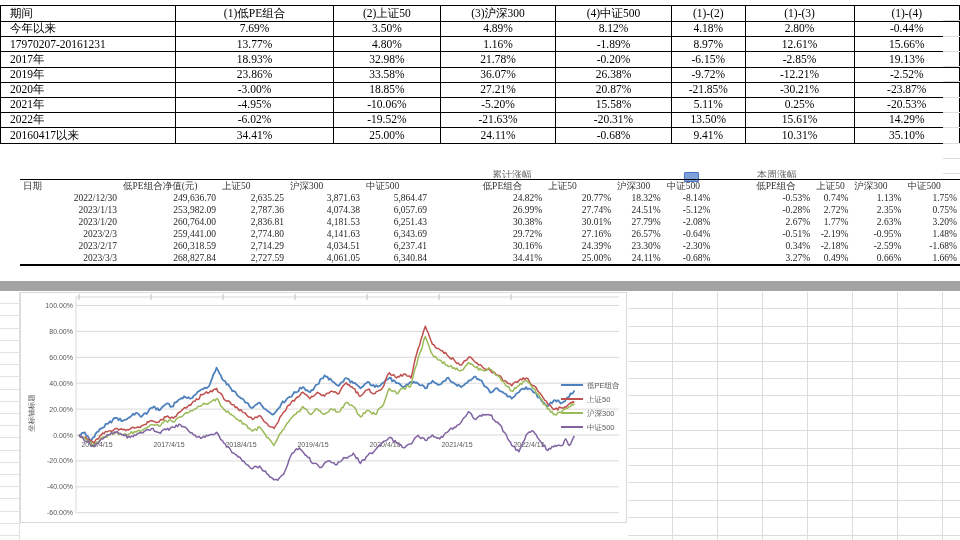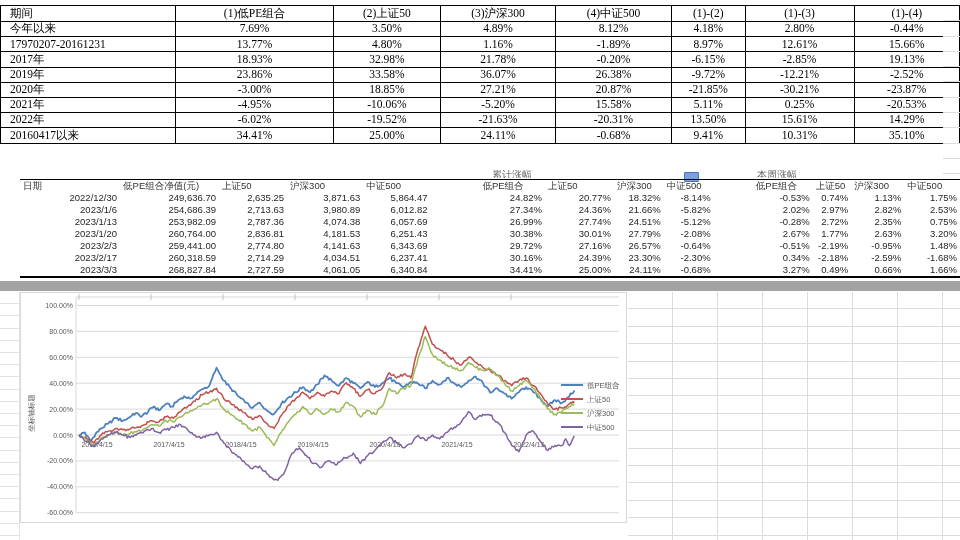--- a/index.html
+++ b/index.html
@@ -9,21 +9,21 @@
   
   table.top-table{position:absolute;left:0;top:5px;border-collapse:collapse;table-layout:fixed;
       font-family:"Liberation Serif",serif;font-size:11.5px;color:#000;}
   .top-table th,.top-table td{border:1px solid #000;padding:0 4px;height:14.2px;line-height:1;
       font-weight:normal;text-align:center;white-space:nowrap;overflow:hidden;}
   .top-table th{height:15px;}
   .top-table th:first-child,.top-table td:first-child{text-align:left;padding-left:9px;}
 
   
   table.mid-table{position:absolute;left:20px;top:179px;border-collapse:collapse;table-layout:fixed;
-      font-family:Liberation Sans, sans-serif;font-size:9.5px;color:#262626;
+      font-family:Liberation Serif, serif;font-size:9.5px;color:#262626;
       border-top:1px solid #000;border-bottom:2px solid #000;}
   .mid-table th,.mid-table td{padding:0 3px;height:12px;line-height:12px;font-weight:normal;
       white-space:nowrap;overflow:hidden;}
   .mid-table th{text-align:left;color:#333;}
   .mid-table td{text-align:right;}
 
   .clip-label{position:absolute;top:170px;height:8px;overflow:hidden;
       font-family:"Liberation Serif",serif;font-size:10px;color:#666;line-height:10px;text-decoration:underline;}
   .mini-icon{position:absolute;left:684px;top:172px;width:13px;height:8px;
       background:#7da1d8;border:1px solid #4472c4;border-radius:1px;}
@@ -184,37 +184,20 @@
           <td></td>
           <td>24.82%</td>
           <td>20.77%</td>
           <td>18.32%</td>
           <td>-8.14%</td>
           <td></td>
           <td>-0.53%</td>
           <td>0.74%</td>
           <td>1.13%</td>
           <td>1.75%</td>
-        </tr>
-        <tr>
-          <td>2023/1/6</td>
-          <td>254,686.39</td>
-          <td>2,713.63</td>
-          <td>3,980.89</td>
-          <td>6,012.82</td>
-          <td></td>
-          <td>27.34%</td>
-          <td>24.36%</td>
-          <td>21.66%</td>
-          <td>-5.82%</td>
-          <td></td>
-          <td>2.02%</td>
-          <td>2.97%</td>
-          <td>2.82%</td>
-          <td>2.53%</td>
         </tr>
         <tr>
           <td>2023/1/13</td>
           <td>253,982.09</td>
           <td>2,787.36</td>
           <td>4,074.38</td>
           <td>6,057.69</td>
           <td></td>
           <td>26.99%</td>
           <td>27.74%</td>

